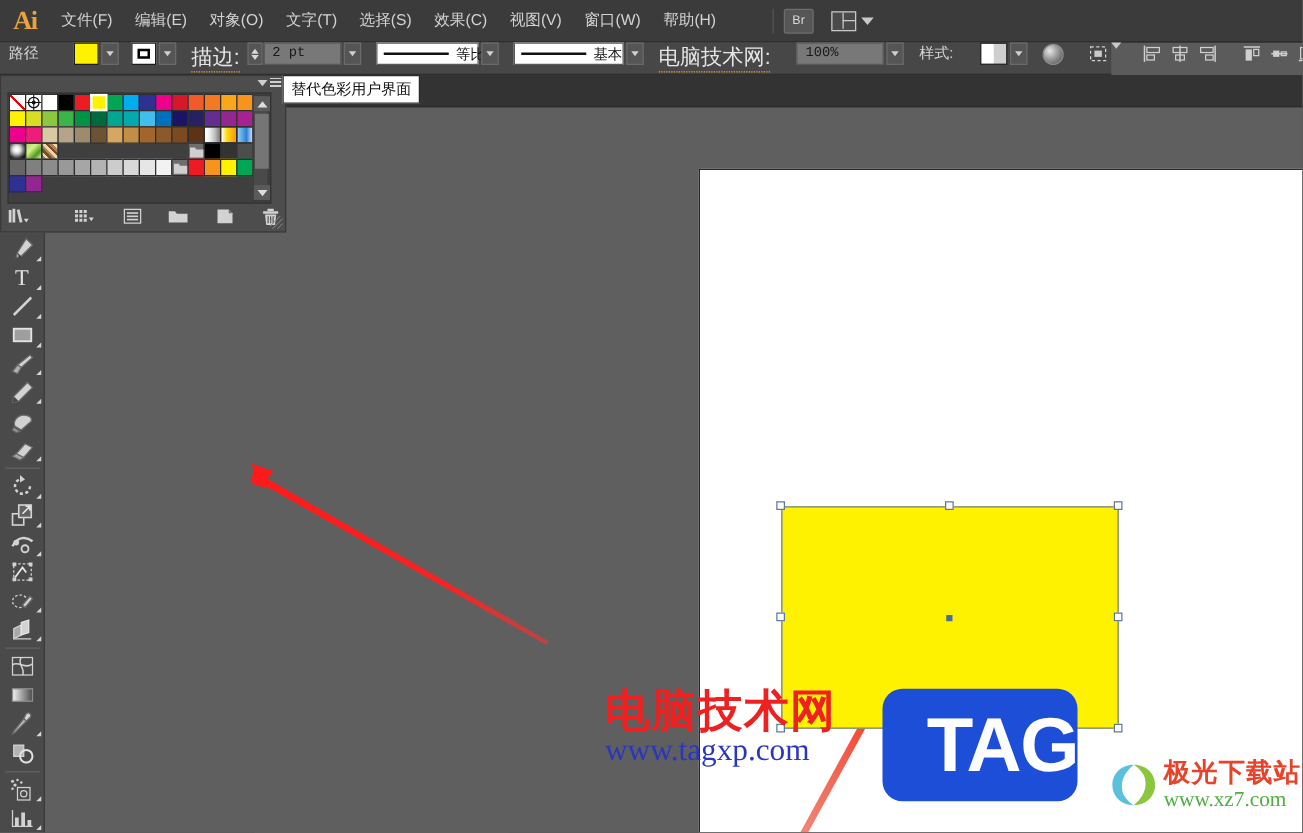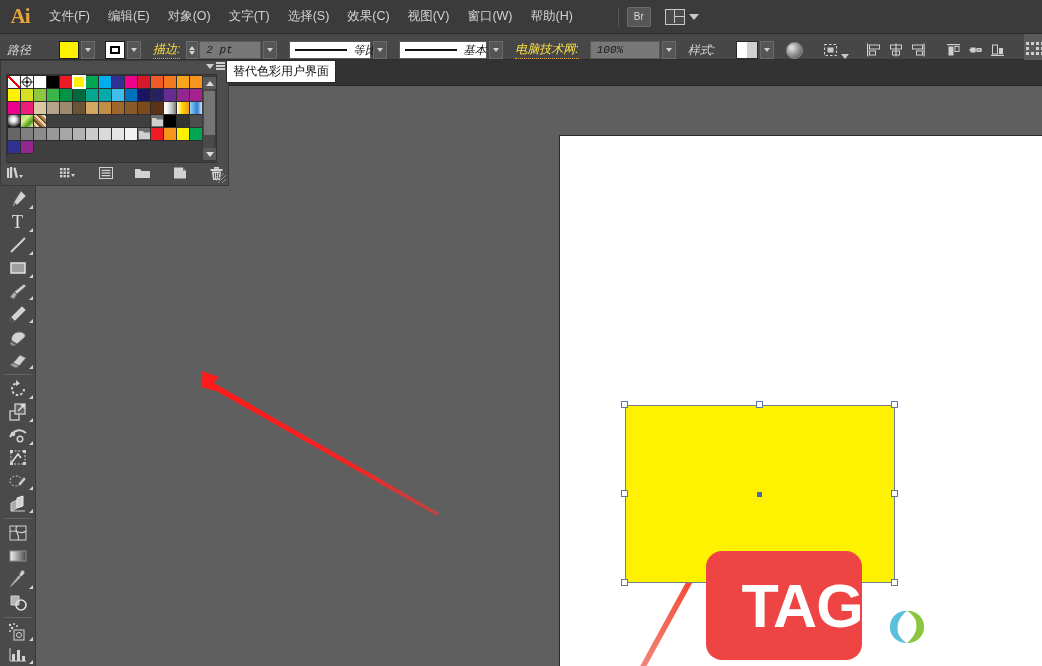--- a/index.html
+++ b/index.html
@@ -53,33 +53,33 @@
     content:""; position:absolute; left: 8px; top: 6px; width: 10px; height: 1.5px; background: #c9c9c9;
   }
   .caret-dn {
     width: 0; height: 0; margin-left: 4px;
     border-left: 5px solid transparent; border-right: 5px solid transparent;
     border-top: 6px solid #c9c9c9;
   }
 
   
   .controlbar {
-    position: absolute; left: 0; top: 34px; width: 1024px; height: 26px;
+    position: absolute; left: 0; top: 34px; width: 889px; height: 26px;
     background: #474747;
     border-bottom: 1px solid #2e2e2e;
-    display: flex; align-items: flex-end; font-style: italic;
+    display: flex; align-items: flex-start;
   }
   .grip {
     width: 10px; height: 20px; margin: 0 4px 0 3px;
     background-image: repeating-linear-gradient(to bottom, #888 0px, #888 1px, transparent 1px, transparent 3px);
     background-size: 6px 3px; background-repeat: repeat-y; background-position: 2px 2px;
   }
   .cb-label { color: #d4d4d4; font-size: 12px; margin-right: 8px; white-space: nowrap; }
   .cb-label-link {
-    color: #fde047; font-size: 12px;
+    color: #e5e5e5; font-size: 17px;
     border-bottom: 1px dotted #e7a33c;
     margin-right: 3px; white-space: nowrap;
   }
   .cb-sep { width: 1px; height: 18px; background: #5e5e5e; margin: 0 7px; }
 
   .swatch-well {
     width: 20px; height: 18px; border: 1px solid #1d1d1d;
   }
   .mini-caret {
     width: 14px; height: 18px; background: #555; border: 1px solid #6a6a6a;
@@ -260,22 +260,22 @@
     font-family: "DejaVu Sans", sans-serif; line-height: 1.05;
     letter-spacing: 1px; white-space: nowrap;
   }
   .wm-url {
     color: #2a35c0; font-size: 25px;
     font-family: "Liberation Serif", serif; line-height: 1.1;
     white-space: nowrap; margin-top: -2px;
   }
   .wm-tag {
     position: absolute; left: 706px; top: 551px;
-    width: 156px; height: 109px; border-radius: 16px;
-    background: #ef4444; z-index: 41;
+    width: 156px; height: 90px; border-radius: 16px;
+    background: #1d4ed8; z-index: 41;
     display: flex; align-items: center; justify-content: center;
     color: #fff; font-size: 61px; font-weight: bold;
     font-family: "Liberation Sans", sans-serif; letter-spacing: -1px; padding-left: 36px;
   }
   .wm-xz {
     position: absolute; left: 888px; top: 608px;
     z-index: 41; display: flex; align-items: center; gap: 5px;
   }
   .wm-xz-swirl { width: 38px; height: 38px; flex: 0 0 38px; }
   .wm-xz-txt { display: flex; flex-direction: column; line-height: 1; }
@@ -363,21 +363,21 @@
       <div class="cb-combo" style="width:88px">
         <span class="line-preview"></span>
         <span>基本</span>
       </div>
       <div class="mini-caret">
           <i></i>
         </div>
     </div>
 
     <div class="cb-label-link" style="margin-left:12px">电脑技术网:</div>
-    <div style="display:flex;align-items:center;margin-left:8px">
+    <div style="display:flex;align-items:center;margin-left:18px">
       <div class="cb-field" style="width:70px">100%</div>
       <div class="mini-caret">
           <i></i>
         </div>
     </div>
 
     <div class="cb-label" style="margin-left:12px;margin-right:21px">样式:</div>
     <div style="display:flex;align-items:center">
       <div class="style-well"></div>
       <div class="mini-caret">
@@ -887,23 +887,31 @@
               <line x1="9.5" y1="7" x2="9.5" y2="12.5"></line>
             </g>
         </svg>
       </div>
     </div>
     <div class="sp-resize"></div>
   </div>
 
   <div class="tooltip">替代色彩用户界面</div>
 
+  <div class="wm-main">
+    <div class="wm-cn">电脑技术网</div>
+    <div class="wm-url">www.tagxp.com</div>
+  </div>
   <div class="wm-tag">TAG</div>
 
   <div class="wm-xz">
     <svg class="wm-xz-swirl" viewBox="0 0 40 40">
       <path d="M20 3 C9 3 2 11 2 20 C2 29 9 37 20 37 C14 33 10 28 10 21 C10 14 14 8 20 3 Z" fill="#5bc0de"></path>
       <path d="M20 37 C31 37 38 29 38 20 C38 11 31 3 20 3 C26 7 30 12 30 19 C30 26 26 32 20 37 Z" fill="#8cc63f"></path>
       <ellipse cx="20" cy="20" rx="7" ry="11" fill="none" stroke="#ffffff" stroke-width="2.5" transform="rotate(28 20 20)"></ellipse>
     </svg>
+    <div class="wm-xz-txt">
+      <div class="wm-xz-cn">极光下载站</div>
+      <div class="wm-xz-url">www.xz7.com</div>
+    </div>
   </div>
 
 </div>
 
 </body></html>

